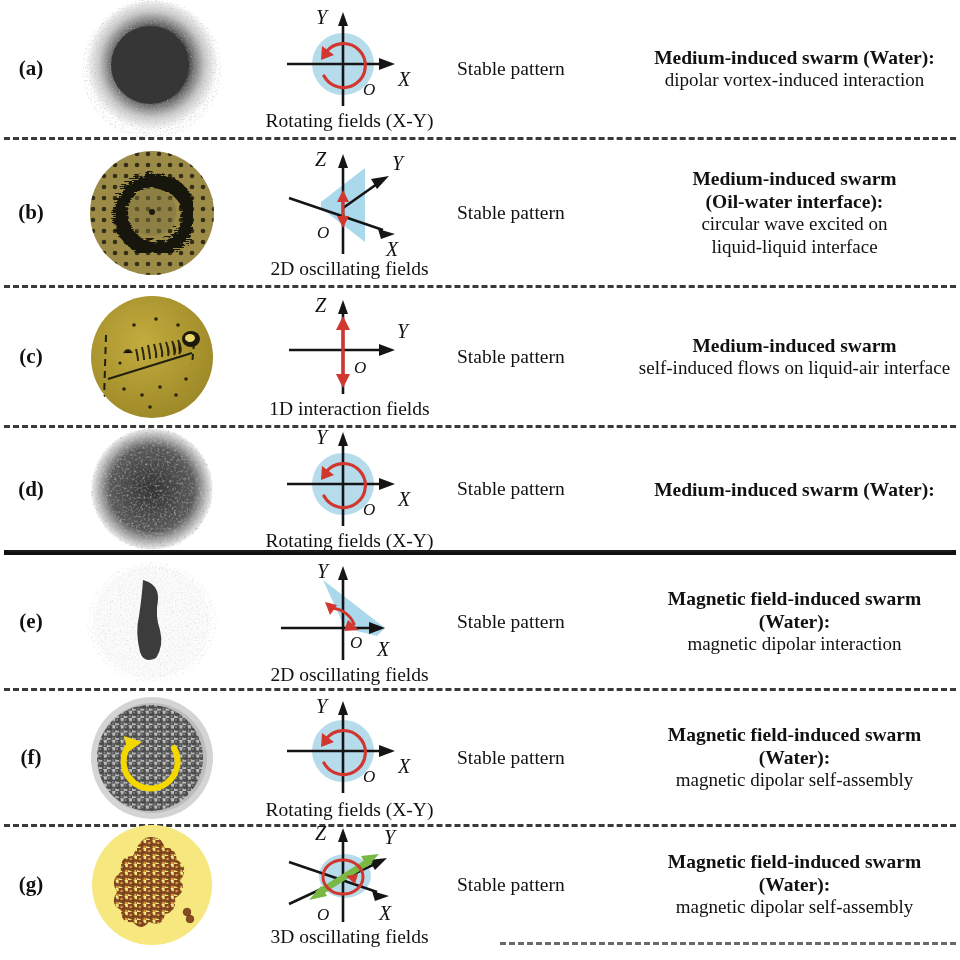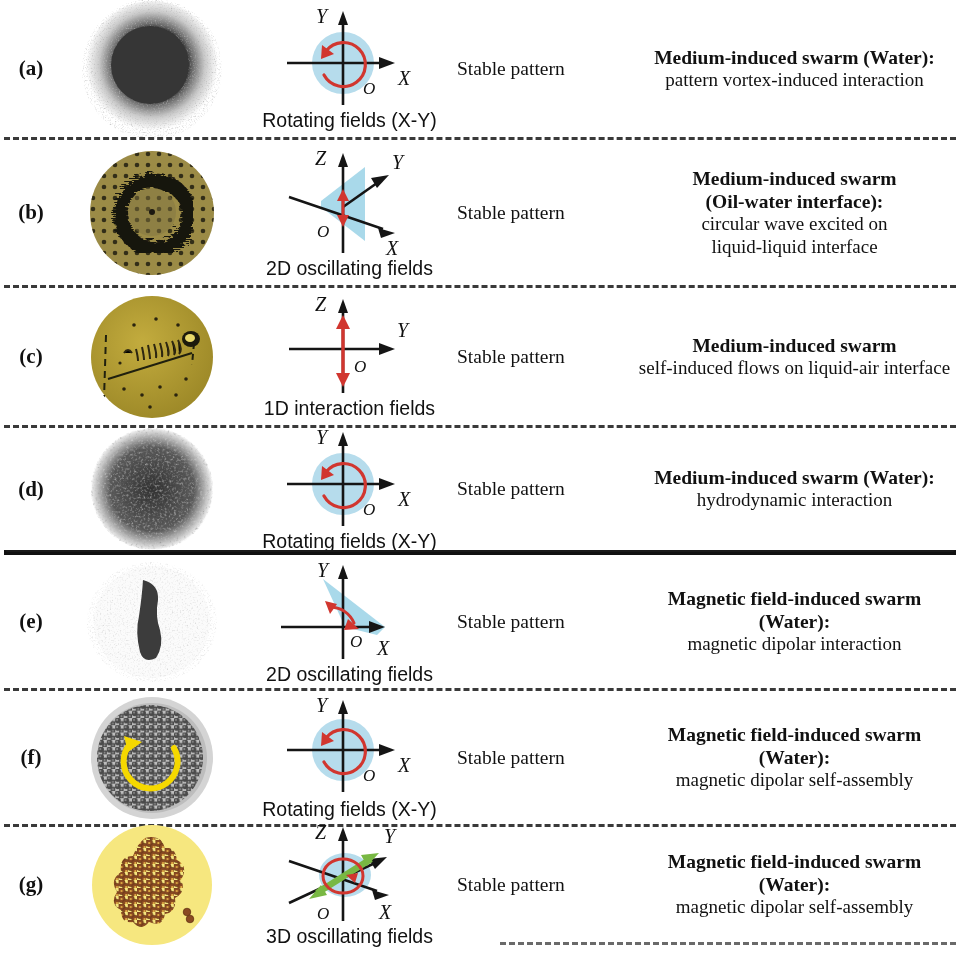--- a/index.html
+++ b/index.html
@@ -47,21 +47,21 @@
 
   
   .col-diagram{
     width:215px;flex:0 0 215px;
     display:flex;flex-direction:column;align-items:center;justify-content:center;
   }
   .diagram-caption{
     font-size:19.5px;
     margin-top:-4px;
     white-space:nowrap;
-    font-family:Liberation Sans, sans-serif;
+    font-family:Liberation Serif, serif;
   }
 
   
   .col-state{
     width:175px;flex:0 0 175px;
     font-size:19.5px;
   }
 
   
   .col-desc{
@@ -125,21 +125,21 @@
         <text class="axlab" x="143" y="80">X</text>
         <text class="axlab small" x="108" y="89">O</text>
       </svg>
       <div class="diagram-caption">Rotating fields (X-Y)</div>
     </div>
 
     <div class="col-state">Stable pattern</div>
 
     <div class="col-desc">
       <span class="title">Medium-induced swarm (Water):</span>
-      <span class="sub">pattern vortex-induced interaction</span>
+      <span class="sub">dipolar vortex-induced interaction</span>
     </div>
   </div>
   <div class="sep"></div>
 
   <div class="row" style="height:145px;">
     <div class="col-label">(b)</div>
 
     <div class="col-img">
       <div class="micro" style="width:126px;height:126px;">
         <svg width="126" height="126" viewBox="0 0 126 126">
@@ -305,21 +305,20 @@
         <text class="axlab" x="143" y="80">X</text>
         <text class="axlab small" x="108" y="89">O</text>
       </svg>
       <div class="diagram-caption">Rotating fields (X-Y)</div>
     </div>
 
     <div class="col-state">Stable pattern</div>
 
     <div class="col-desc">
       <span class="title">Medium-induced swarm (Water):</span>
-      <span class="sub">hydrodynamic interaction</span>
     </div>
   </div>
   <div class="sep solid"></div>
 
   <div class="row" style="height:133px;">
     <div class="col-label">(e)</div>
 
     <div class="col-img">
       <div class="micro" style="width:130px;height:120px;border-radius:50%;">
         <svg width="130" height="120" viewBox="0 0 130 120">

